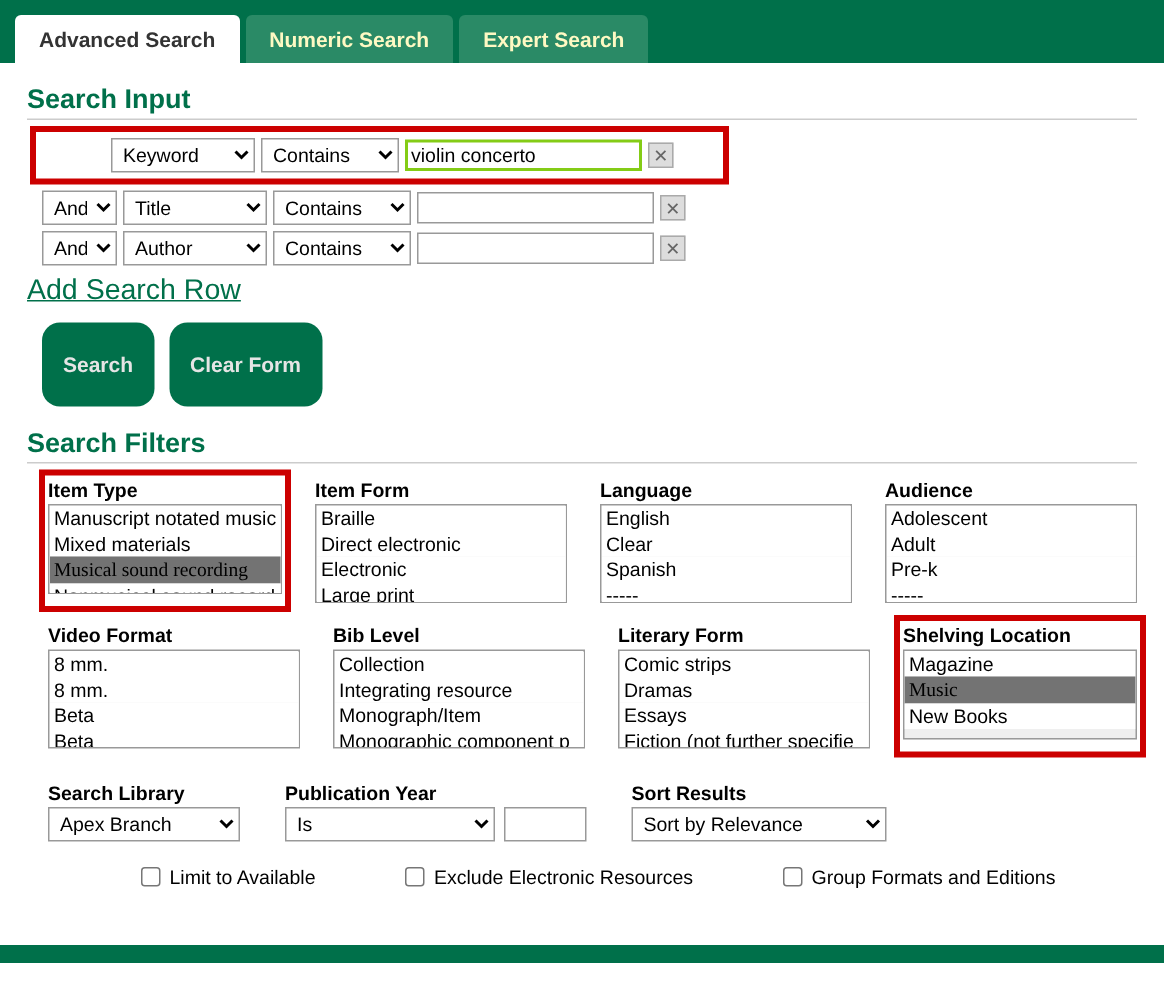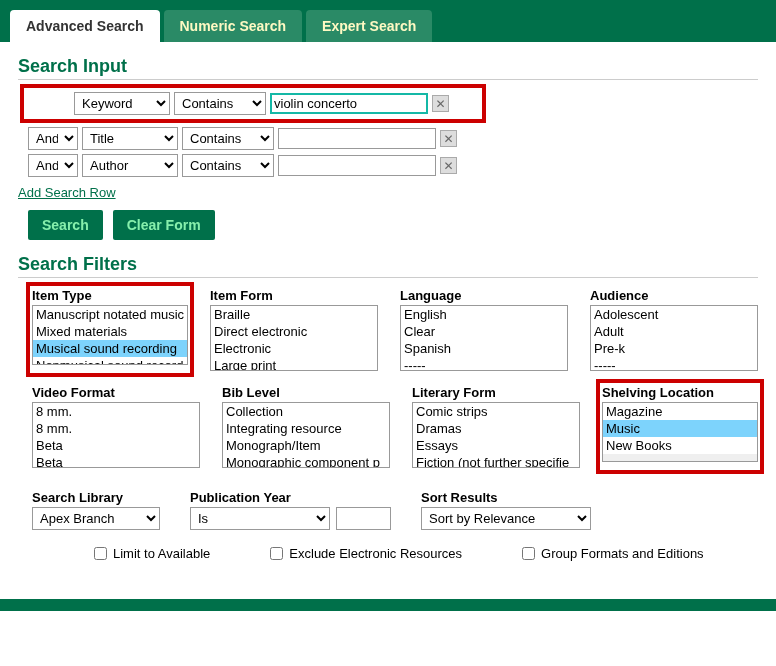--- a/index.html
+++ b/index.html
@@ -11,31 +11,31 @@
 .content { padding: 14px 18px; }
 .section-title { color: #00704a; font-size: 18px; font-weight: bold; margin-bottom: 4px; border-bottom: 1px solid #ccc; padding-bottom: 2px; }
 .search-rows { margin-left: 10px; margin-bottom: 6px; }
 .row { display: flex; align-items: center; gap: 4px; margin-bottom: 4px; }
 .row.highlight { border: 4px solid #c00; padding: 4px 18px 4px 50px; margin-left: -8px; width: 466px; }
 select, input[type="text"] { font-size: 13px; border: 1px solid #999; background: #fff; padding: 2px 3px; }
 .sel-bool { width: 50px; }
 .sel-field { width: 96px; }
 .sel-op { width: 92px; }
 .txt-term { width: 158px; }
-.row.highlight .txt-term { border: 2px solid #14b8a6; padding: 1px 2px; }
+.row.highlight .txt-term { border: 2px solid #84cc16; padding: 1px 2px; }
 .clear-x { width: 17px; height: 17px; background: #ddd; border: 1px solid #aaa; color: #666; font-size: 12px; display: flex; align-items: center; justify-content: center; cursor: pointer; }
-.add-row { color: #00704a; text-decoration: underline; font-size: 13px; margin-left: 0; display: inline-block; margin-bottom: 10px; }
+.add-row { color: #00704a; text-decoration: underline; font-size: 19px; margin-left: 0; display: inline-block; margin-bottom: 10px; }
 .btn-row { display: flex; gap: 10px; margin-left: 10px; margin-bottom: 14px; }
-.btn { background: #00704a; color: #86efac; font-weight: bold; font-size: 14px; border: none; border-radius: 2px; padding: 7px 14px; cursor: pointer; }
+.btn { background: #00704a; color: #e5e5e5; font-weight: bold; font-size: 14px; border: none; border-radius: 12px; padding: 20px 14px; cursor: pointer; }
 .filters-grid { display: flex; flex-wrap: wrap; gap: 14px 22px; margin-top: 10px; margin-left: 14px; }
 .filter-block { width: 168px; }
 .filter-label { font-weight: bold; font-size: 13px; margin-bottom: 2px; }
 .filter-list { width: 100%; height: 66px; border: 1px solid #999; background: #efefef; overflow-y: scroll; font-size: 13px; }
 .filter-list .opt { padding: 1px 3px; background: #fff; white-space: nowrap; overflow: hidden; }
-.filter-list .opt.sel { background: #7dd3fc; }
+.filter-list .opt.sel { background: #737373; font-family: Liberation Serif, serif; }
 .filter-block.highlighted { border: 4px solid #c00; padding: 2px; margin: -6px; }
 .filter-block.highlighted .filter-list { height: 60px; }
 .bottom-row { display: flex; gap: 30px; margin-top: 22px; margin-left: 14px; align-items: flex-start; }
 .bottom-col .lbl { font-weight: bold; font-size: 13px; margin-bottom: 2px; display: block; }
 .bottom-col select { font-size: 13px; }
 .checks-row { display: flex; gap: 60px; margin-top: 16px; margin-left: 28px; font-size: 13px; padding-left: 48px; }
 .checks-row label { display: flex; align-items: center; gap: 6px; }
 .bottombar { background: #00704a; height: 12px; margin-top: 24px; }
 .pubyear-group { display: flex; gap: 6px; }
 </style>

